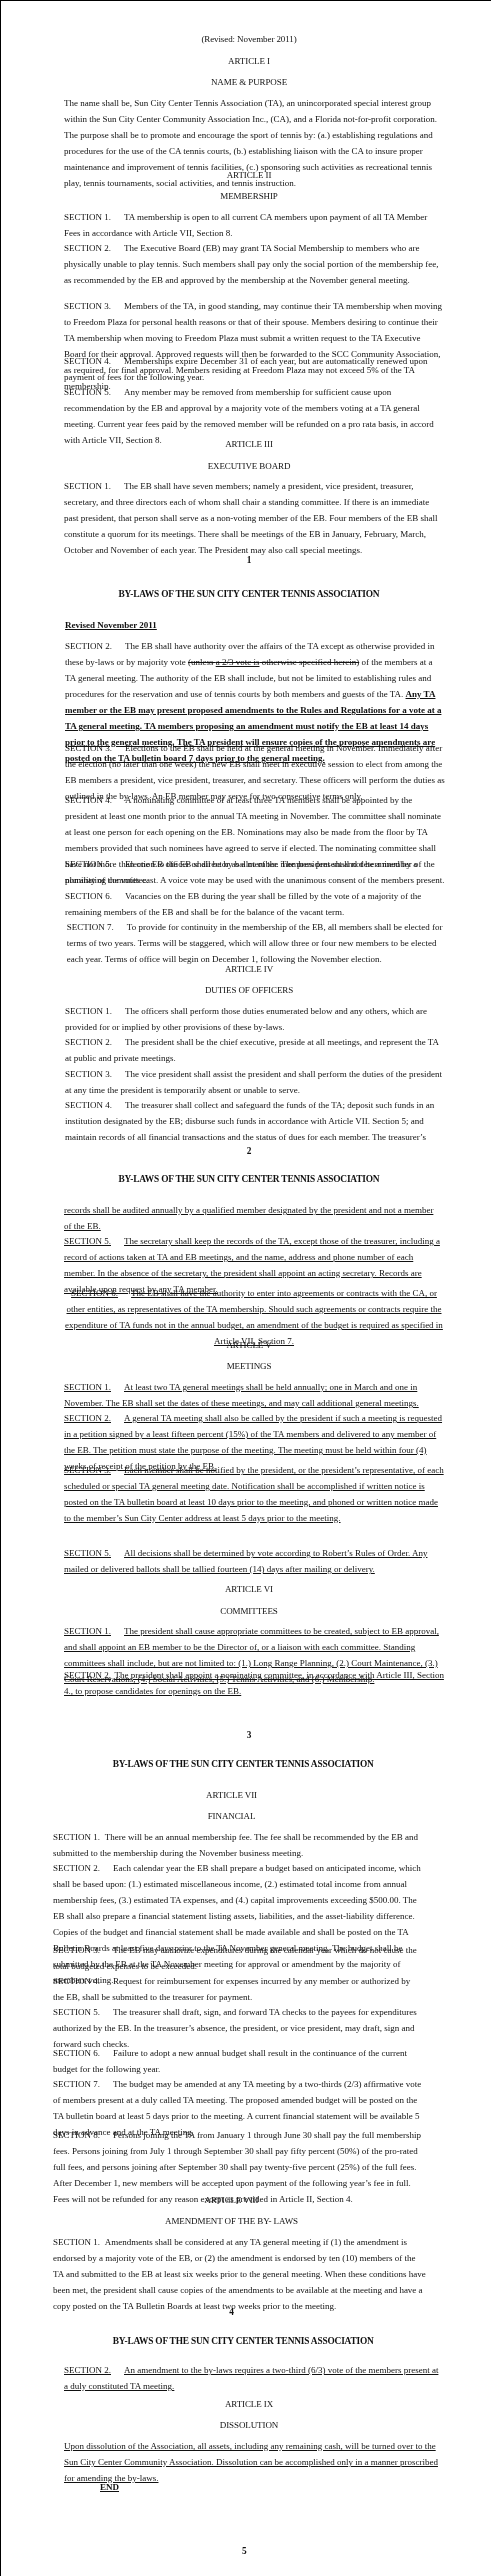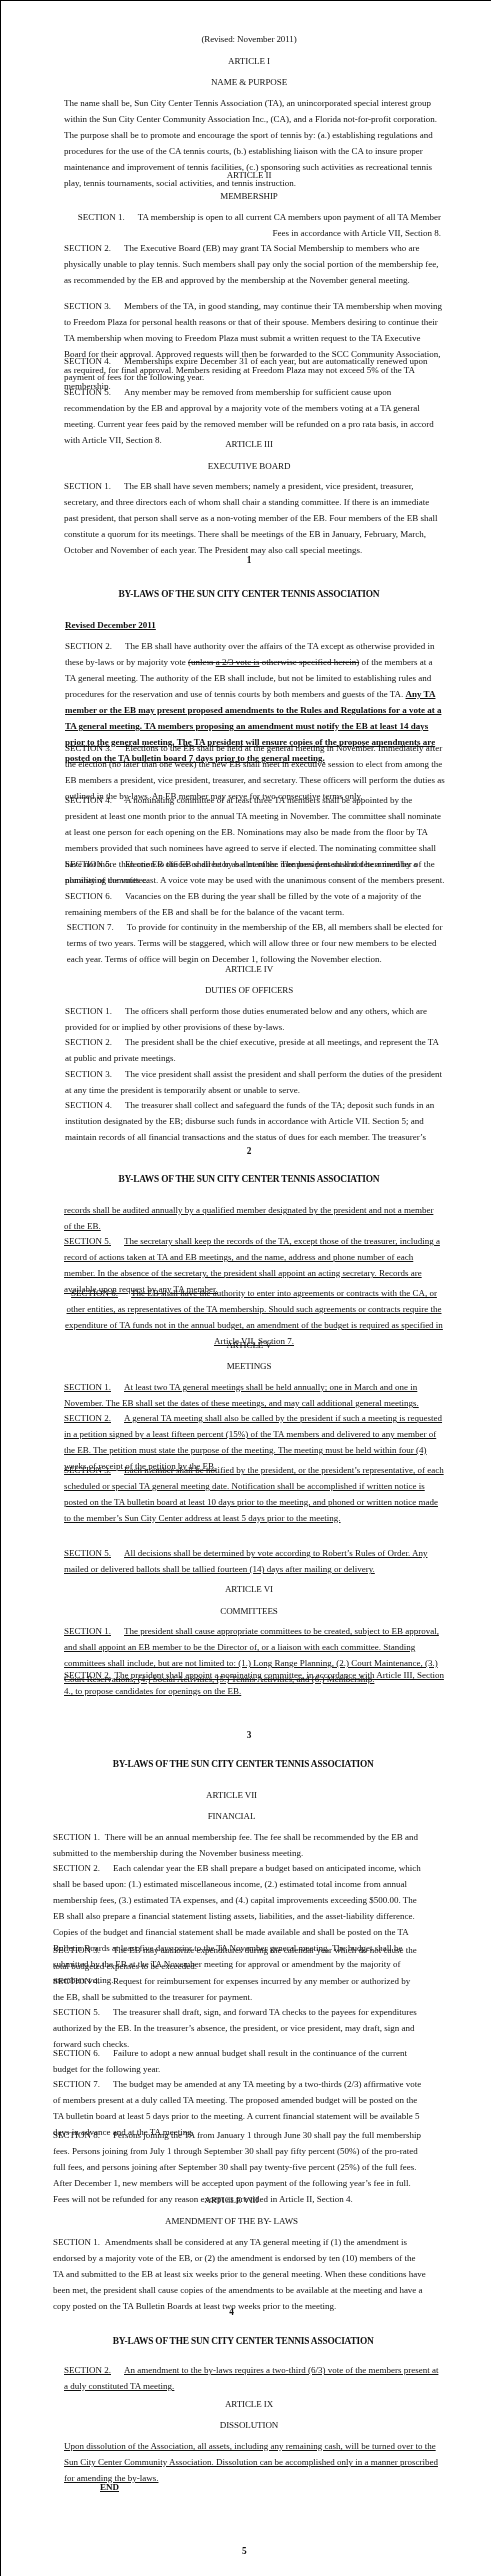--- a/index.html
+++ b/index.html
@@ -37,21 +37,21 @@
 <div class="page-frame">
 
   <div class="blk center heading" style="top:30px;">(Revised:  November 2011)</div>
   <div class="blk center heading" style="top:52px;">ARTICLE  I</div>
   <div class="blk center heading" style="top:73px;">NAME &amp; PURPOSE</div>
   <div class="blk para w1" style="top:94px; width:380px;">The name shall be, Sun City Center Tennis Association (TA), an unincorporated special interest group within the Sun City Center Community Association Inc., (CA), and a Florida not-for-profit corporation. The purpose shall be to promote and encourage the sport of tennis by: (a.) establishing regulations and procedures for the use of the CA tennis courts, (b.) establishing liaison with the CA to insure proper maintenance and improvement of tennis facilities, (c.) sponsoring such activities as recreational tennis play, tennis tournaments, social activities, and tennis instruction.</div>
 
   <div class="blk center heading" style="top:166px;">ARTICLE II</div>
   <div class="blk center heading" style="top:187px;">MEMBERSHIP</div>
 
-  <div class="blk para w1" style="top:208px; width:377px;text-align:right;">
+  <div class="blk para w1" style="top:208px; width:377px;">
     <span class="sec-label">SECTION 1.</span><span>TA membership is open to all current CA members upon payment of all TA Member Fees in accordance with Article VII, Section 8.</span>
   </div>
   <div class="blk para w1" style="top:239px; width:377px;">
     <span class="sec-label">SECTION 2.</span><span>The Executive Board (EB) may grant TA Social Membership to members who are physically unable to play tennis.  Such members shall pay only the social portion of the membership fee, as recommended by the EB and approved by the membership at the November general meeting.</span>
   </div>
   <div class="blk para w1" style="top:297px; width:380px;">
     <span class="sec-label">SECTION 3.</span><span>Members of the TA, in good standing, may continue their TA membership when moving to Freedom Plaza for personal health reasons or that of their spouse.  Members desiring to continue their TA membership when moving to Freedom Plaza must submit a written request to the TA Executive Board for their approval. Approved requests will then be forwarded to the SCC Community Association, as required, for final approval. Members residing at Freedom Plaza may not exceed 5% of the TA membership.</span>
   </div>
   <div class="blk para w1" style="top:352px; width:368px;">
     <span class="sec-label">SECTION 4.</span><span>Memberships expire December 31 of each year, but are automatically renewed upon payment of fees for the following year.</span>
@@ -62,21 +62,21 @@
 
   <div class="blk center heading" style="top:435px;">ARTICLE III</div>
   <div class="blk center heading" style="top:457px;">EXECUTIVE BOARD</div>
   <div class="blk para w1" style="top:477px; width:377px;">
     <span class="sec-label">SECTION 1.</span><span>The EB shall have seven members; namely a president, vice president, treasurer, secretary, and three directors each of whom shall chair a standing committee.  If there is an immediate past president, that person shall serve as a non-voting member of the EB.  Four members of the EB shall constitute a quorum for its meetings.  There shall be meetings of the EB in January, February, March, October and November of each year.  The President may also call special meetings.</span>
   </div>
 
   <div class="blk center pagenum" style="top:551px;">1</div>
 
   <div class="blk center title" style="top:585px;">BY-LAWS OF THE SUN CITY CENTER TENNIS ASSOCIATION</div>
-  <div class="blk w2" style="top:616px; font-weight:bold; text-decoration:underline;">Revised December 2011</div>
+  <div class="blk w2" style="top:616px; font-weight:bold; text-decoration:underline;">Revised November 2011</div>
 
   <div class="blk para w2" style="top:637px; width:380px;">
     <span class="sec-label">SECTION 2.</span><span>The EB shall have authority over the affairs of the TA except as otherwise provided in these by-laws or by majority vote </span><span class="strike">(unless </span><span class="strike-ul">a 2/3 vote is</span><span class="strike"> otherwise specified herein)</span><span> of the members at a TA general meeting.  The authority of the EB shall include, but not be limited to establishing rules and procedures for the reservation and use of tennis courts by both members and guests of the TA. </span><span class="ul-bold">Any TA member or the EB may present proposed amendments to the Rules and Regulations for a vote at a TA general meeting. TA members proposing an amendment must notify the EB at least 14 days prior to the general meeting. The TA president will ensure copies of the propose amendments are posted on the TA bulletin board 7 days prior to the general meeting.</span>
   </div>
 
   <div class="blk para w2" style="top:739px; width:380px;">
     <span class="sec-label">SECTION 3.</span><span>Elections to the EB shall be held at the general meeting in November. Immediately after the election (no later than one week) the new EB shall meet in executive session to elect from among the EB members a president, vice president, treasurer, and secretary.  These officers will perform the duties as outlined in the by-laws. An EB member may serve for two consecutive terms only.</span>
   </div>
   <div class="blk para w2" style="top:791px; width:380px;">
     <span class="sec-label">SECTION 4.</span><span>A nominating committee of at least three TA members shall be appointed by the president at least one month prior to the annual TA meeting in November.   The committee shall nominate at least one person for each opening on the EB.   Nominations may also be made from the floor by TA members provided that such nominees have agreed to serve if elected.   The nominating committee shall have not more than one EB officer or director as a member.  The president shall not be a member of the nominating committee.</span>

